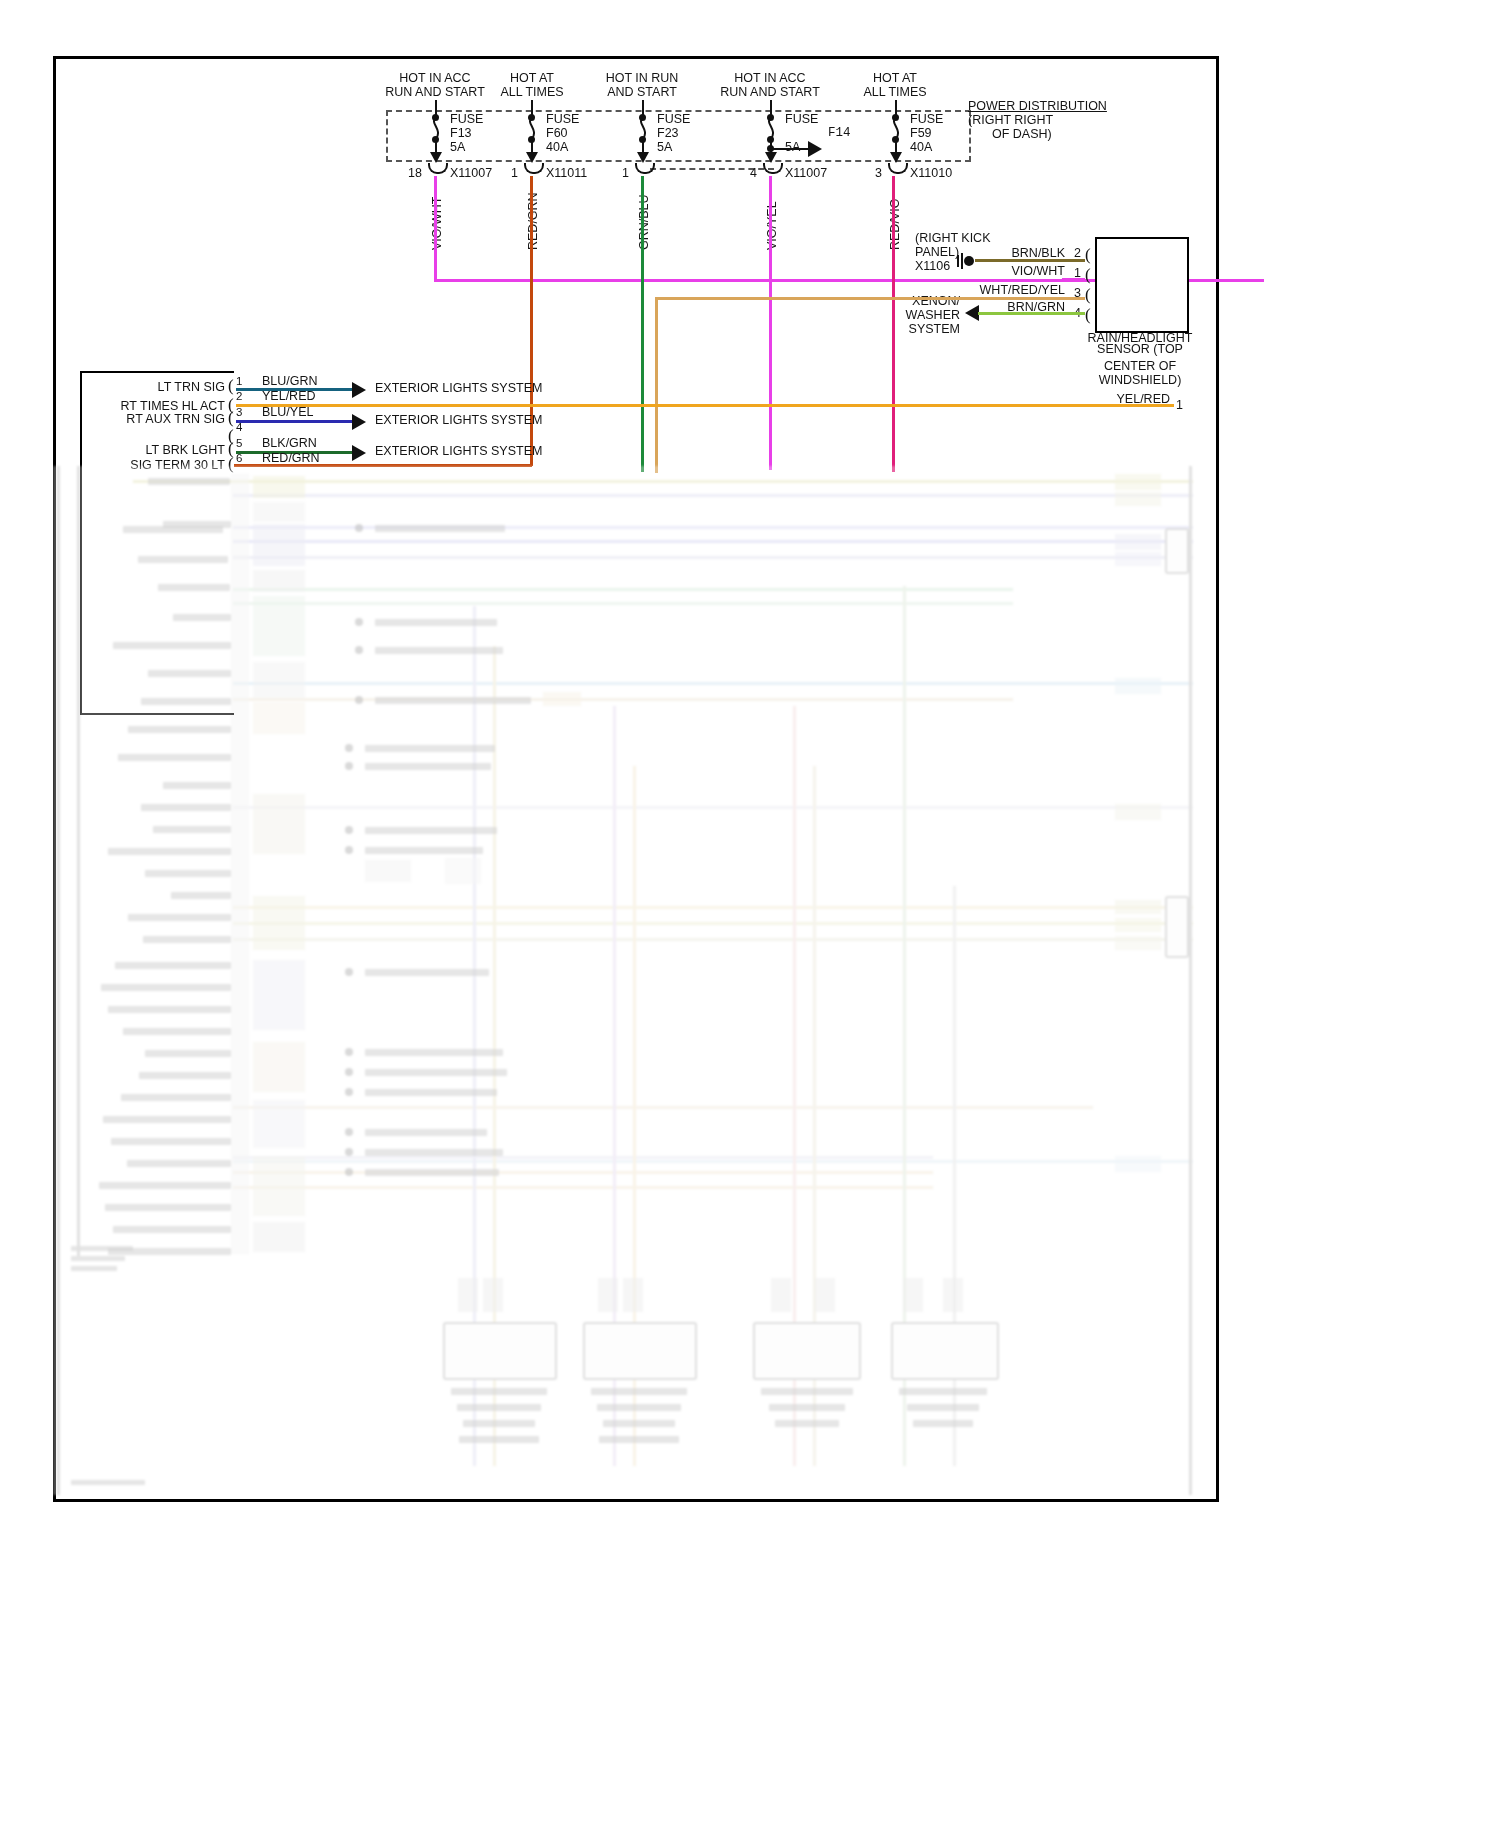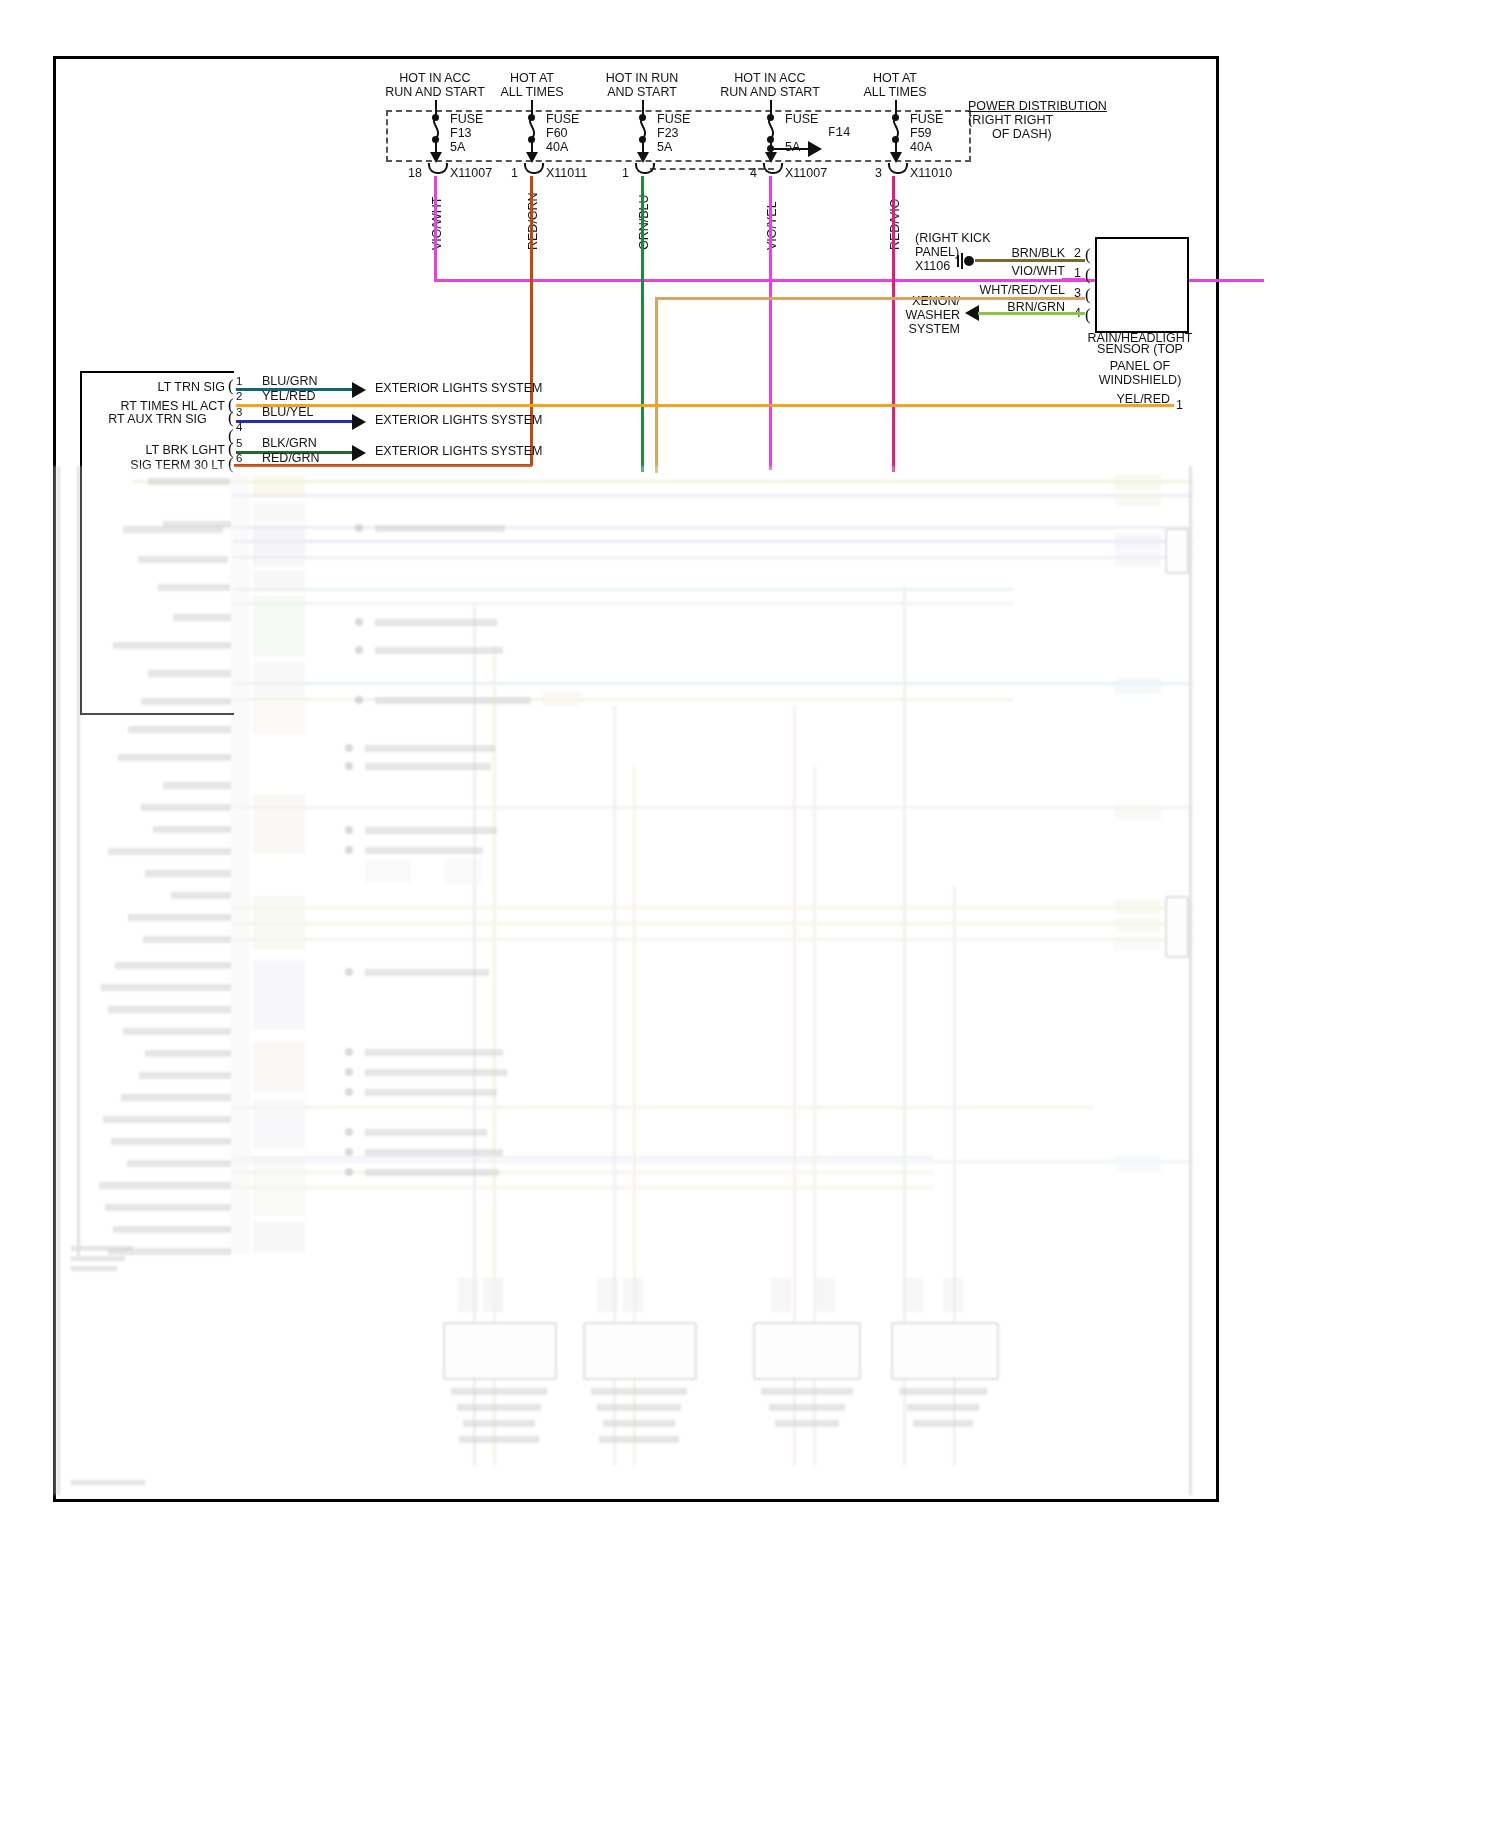--- a/index.html
+++ b/index.html
@@ -190,21 +190,21 @@
   </svg>
 
   <div class="t f12 r" style="left:890px;top:294px;width:70px;">XENON/</div>
   <div class="t f12 r" style="left:890px;top:308px;width:70px;">WASHER</div>
   <div class="t f12 r" style="left:890px;top:322px;width:70px;">SYSTEM</div>
   <div class="arrow-l" style="left:965px;top:305px;"></div>
 
   <div class="box" style="left:1095px;top:237px;width:90px;height:92px;"></div>
   <div class="t f12 c" style="left:1060px;top:331px;width:160px;">RAIN/HEADLIGHT</div>
   <div class="t f12 c" style="left:1060px;top:342px;width:160px;">SENSOR (TOP</div>
-  <div class="t f12 c" style="left:1060px;top:359px;width:160px;">PANEL OF</div>
+  <div class="t f12 c" style="left:1060px;top:359px;width:160px;">CENTER OF</div>
   <div class="t f12 c" style="left:1060px;top:373px;width:160px;">WINDSHIELD)</div>
 
   <div class="pin" style="left:1085px;top:246px;">(</div>
   <div class="t f12 l" style="left:1074px;top:246px;">2</div>
   <div class="t f12 r" style="left:960px;top:246px;width:105px;">BRN/BLK</div>
   <div class="wh" style="left:975px;top:259px;width:110px;background:#7b6a2a;"></div>
 
   <div class="pin" style="left:1085px;top:266px;">(</div>
   <div class="t f12 l" style="left:1074px;top:266px;">1</div>
   <div class="t f12 r" style="left:960px;top:264px;width:105px;">VIO/WHT</div>
@@ -233,21 +233,21 @@
   <div class="wh" style="left:236px;top:388px;width:118px;background:#15627f;"></div>
   <div class="arrow-r" style="left:352px;top:382px;"></div>
   <div class="t f12 l" style="left:375px;top:381px;">EXTERIOR LIGHTS SYSTEM</div>
 
   <div class="t f12 r" style="left:90px;top:399px;width:135px;">RT TIMES HL ACT</div>
   <div class="pin" style="left:228px;top:396px;">(</div>
   <div class="t f11 l" style="left:236px;top:390px;">2</div>
   <div class="t f12 l" style="left:262px;top:389px;">YEL/RED</div>
   <div class="wh" style="left:236px;top:404px;width:938px;background:#f0a51e;"></div>
 
-  <div class="t f12 r" style="left:90px;top:412px;width:135px;text-align:center;">RT AUX TRN SIG</div>
+  <div class="t f12 r" style="left:90px;top:412px;width:135px;">RT AUX TRN SIG</div>
   <div class="pin" style="left:228px;top:409px;">(</div>
   <div class="t f11 l" style="left:236px;top:406px;">3</div>
   <div class="t f12 l" style="left:262px;top:405px;">BLU/YEL</div>
   <div class="wh" style="left:236px;top:420px;width:118px;background:#2a2ab0;"></div>
   <div class="arrow-r" style="left:352px;top:414px;"></div>
   <div class="t f12 l" style="left:375px;top:413px;">EXTERIOR LIGHTS SYSTEM</div>
 
   <div class="pin" style="left:228px;top:427px;">(</div>
   <div class="t f11 l" style="left:236px;top:421px;">4</div>
 

